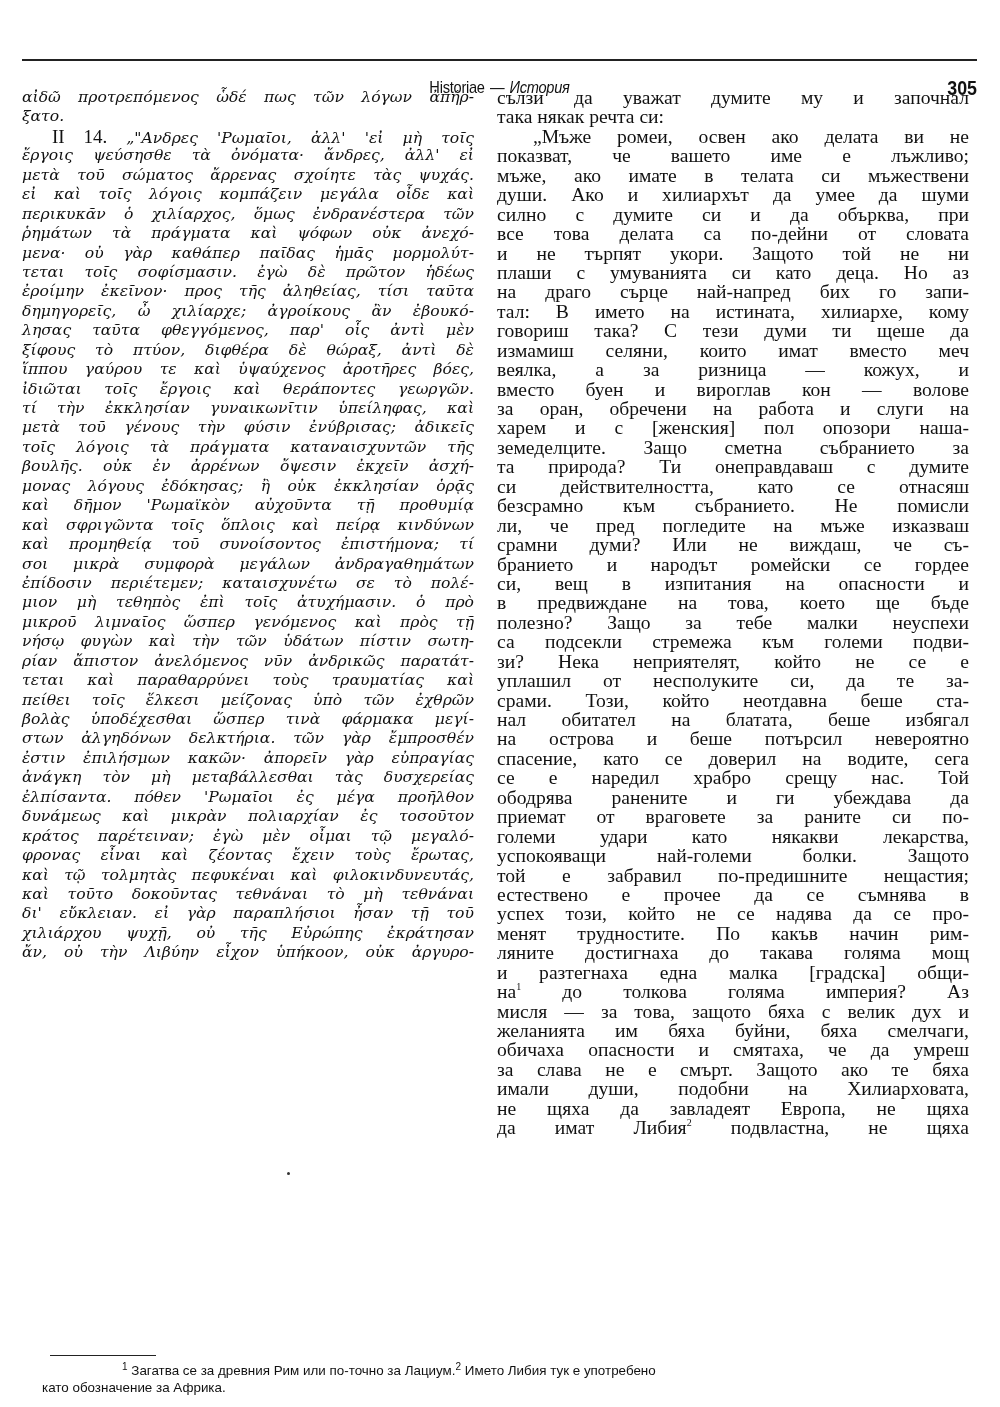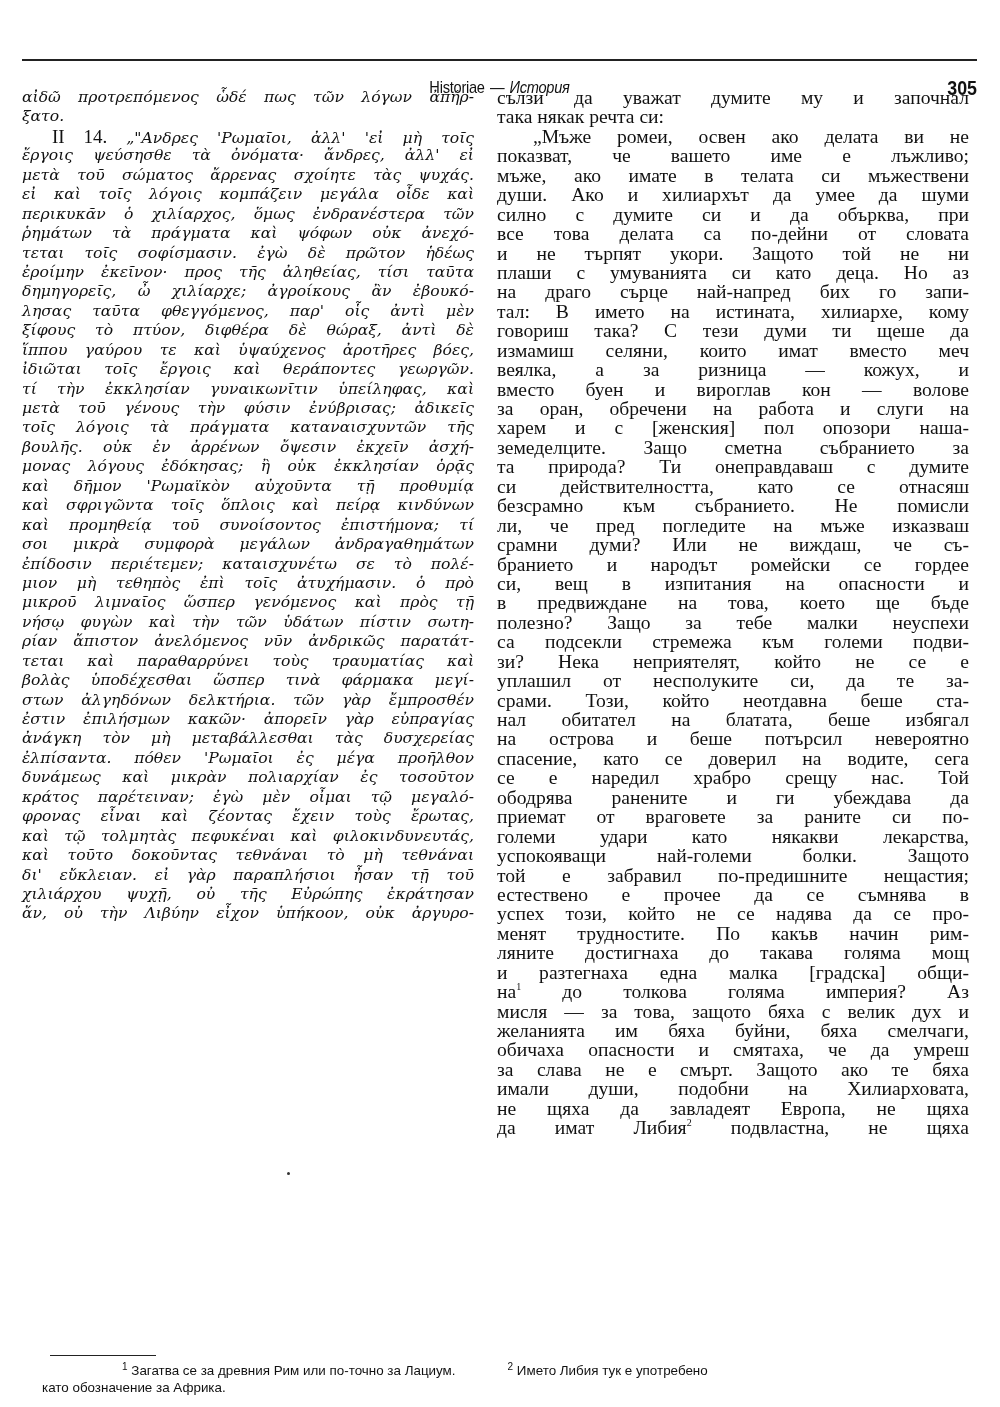--- a/index.html
+++ b/index.html
@@ -21,21 +21,21 @@
   .line.indent { padding-left: 36px; }
   .col-left .line.indent { padding-left: 30px; }
   .sec { font-style: normal; font-family: "Liberation Serif", serif; font-size: 19px; margin-top: 16px; }
   sup { font-size: 10px; line-height: 0; vertical-align: super; }
   .stray-dot { position: absolute; left: 287px; top: 1172px; width: 3px; height: 3px; background: #333; border-radius: 50%; }
 
   .fn-rule { position: absolute; left: 50px; top: 1355px; width: 106px; border-top: 1px solid #222; }
   .footnotes { position: absolute; left: 42px; top: 1362px; width: 860px; font-family: "Liberation Sans", sans-serif; font-size: 13.4px; line-height: 17px; }
   .fn-line { white-space: nowrap; display: block; }
   .fn1 { padding-left: 80px; }
-  .fn2 { margin-left: 52px; }
+  .fn2 { }
 </style>
 </head>
 <body>
 
 <div class="header">
   <div class="running-title">
     <span>Historiae</span><span class="sep">—</span><span class="ru">История</span>
   </div>
   <div class="page-number">305</div>
 </div>
@@ -43,20 +43,21 @@
 
 <div class="col col-left" id="col-left">
     <span class="line">αἰδῶ προτρεπόμενος ὧδέ πως τῶν λόγων ἀπήρ-</span>
     <span class="line last">ξατο.</span>
     <span class="line indent"><span class="sec">II 14. </span>„"Ανδρες 'Ρωμαῖοι, ἀλλ' 'εἰ μὴ τοῖς</span>
     <span class="line">ἔργοις ψεύσησθε τὰ ὀνόματα· ἄνδρες, ἀλλ' εἰ</span>
     <span class="line">μετὰ τοῦ σώματος ἄρρενας σχοίητε τὰς ψυχάς.</span>
     <span class="line">εἰ καὶ τοῖς λόγοις κομπάζειν μεγάλα οἶδε καὶ</span>
     <span class="line">περικυκᾶν ὁ χιλίαρχος, ὅμως ἐνδρανέστερα τῶν</span>
     <span class="line">ῥημάτων τὰ πράγματα καὶ ψόφων οὐκ ἀνεχό-</span>
+    <span class="line">μενα· οὐ γὰρ καθάπερ παῖδας ἡμᾶς μορμολύτ-</span>
     <span class="line">τεται τοῖς σοφίσμασιν. ἐγὼ δὲ πρῶτον ἡδέως</span>
     <span class="line">ἐροίμην ἐκεῖνον· προς τῆς ἀληθείας, τίσι ταῦτα</span>
     <span class="line">δημηγορεῖς, ὦ χιλίαρχε; ἀγροίκους ἂν ἐβουκό-</span>
     <span class="line">λησας ταῦτα φθεγγόμενος, παρ' οἷς ἀντὶ μὲν</span>
     <span class="line">ξίφους τὸ πτύον, διφθέρα δὲ θώραξ, ἀντὶ δὲ</span>
     <span class="line">ἵππου γαύρου τε καὶ ὑψαύχενος ἀροτῆρες βόες,</span>
     <span class="line">ἰδιῶται τοῖς ἔργοις καὶ θεράποντες γεωργῶν.</span>
     <span class="line">τί τὴν ἐκκλησίαν γυναικωνῖτιν ὑπείληφας, καὶ</span>
     <span class="line">μετὰ τοῦ γένους τὴν φύσιν ἐνύβρισας; ἀδικεῖς</span>
     <span class="line">τοῖς λόγοις τὰ πράγματα καταναισχυντῶν τῆς</span>
@@ -65,20 +66,21 @@
     <span class="line">καὶ δῆμον 'Ρωμαϊκὸν αὐχοῦντα τῇ προθυμίᾳ</span>
     <span class="line">καὶ σφριγῶντα τοῖς ὅπλοις καὶ πείρᾳ κινδύνων</span>
     <span class="line">καὶ προμηθείᾳ τοῦ συνοίσοντος ἐπιστήμονα; τί</span>
     <span class="line">σοι μικρὰ συμφορὰ μεγάλων ἀνδραγαθημάτων</span>
     <span class="line">ἐπίδοσιν περιέτεμεν; καταισχυνέτω σε τὸ πολέ-</span>
     <span class="line">μιον μὴ τεθηπὸς ἐπὶ τοῖς ἀτυχήμασιν. ὁ πρὸ</span>
     <span class="line">μικροῦ λιμναῖος ὥσπερ γενόμενος καὶ πρὸς τῇ</span>
     <span class="line">νήσῳ φυγὼν καὶ τὴν τῶν ὑδάτων πίστιν σωτη-</span>
     <span class="line">ρίαν ἄπιστον ἀνελόμενος νῦν ἀνδρικῶς παρατάτ-</span>
     <span class="line">τεται καὶ παραθαρρύνει τοὺς τραυματίας καὶ</span>
+    <span class="line">πείθει τοῖς ἕλκεσι μείζονας ὑπὸ τῶν ἐχθρῶν</span>
     <span class="line">βολὰς ὑποδέχεσθαι ὥσπερ τινὰ φάρμακα μεγί-</span>
     <span class="line">στων ἀλγηδόνων δελκτήρια. τῶν γὰρ ἔμπροσθέν</span>
     <span class="line">ἐστιν ἐπιλήσμων κακῶν· ἀπορεῖν γὰρ εὐπραγίας</span>
     <span class="line">ἀνάγκη τὸν μὴ μεταβάλλεσθαι τὰς δυσχερείας</span>
     <span class="line">ἐλπίσαντα. πόθεν 'Ρωμαῖοι ἐς μέγα προῆλθον</span>
     <span class="line">δυνάμεως καὶ μικρὰν πολιαρχίαν ἐς τοσοῦτον</span>
     <span class="line">κράτος παρέτειναν; ἐγὼ μὲν οἶμαι τῷ μεγαλό-</span>
     <span class="line">φρονας εἶναι καὶ ζέοντας ἔχειν τοὺς ἔρωτας,</span>
     <span class="line">καὶ τῷ τολμητὰς πεφυκέναι καὶ φιλοκινδυνευτάς,</span>
     <span class="line">καὶ τοῦτο δοκοῦντας τεθνάναι τὸ μὴ τεθνάναι</span>

